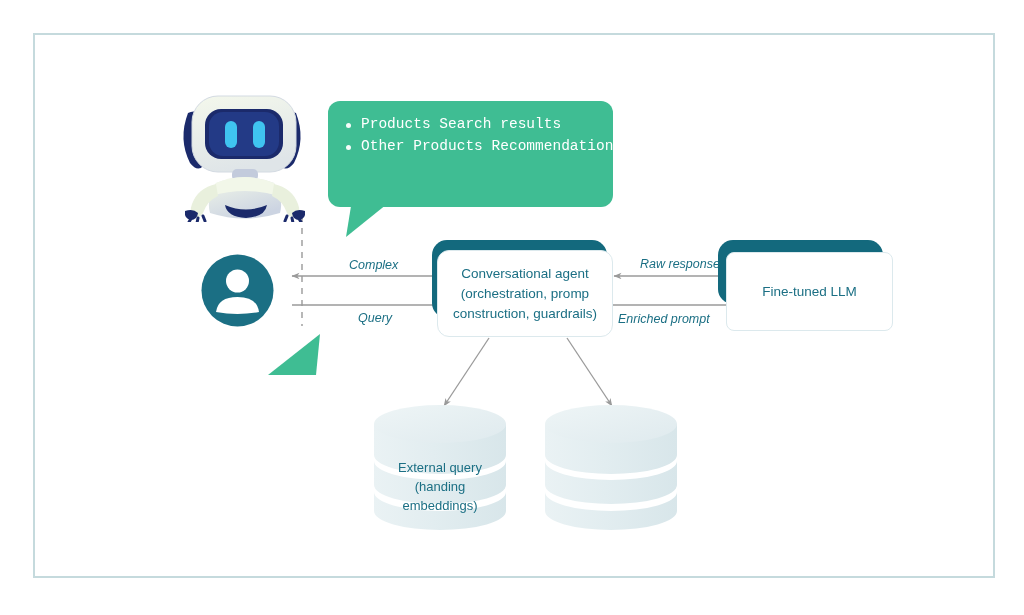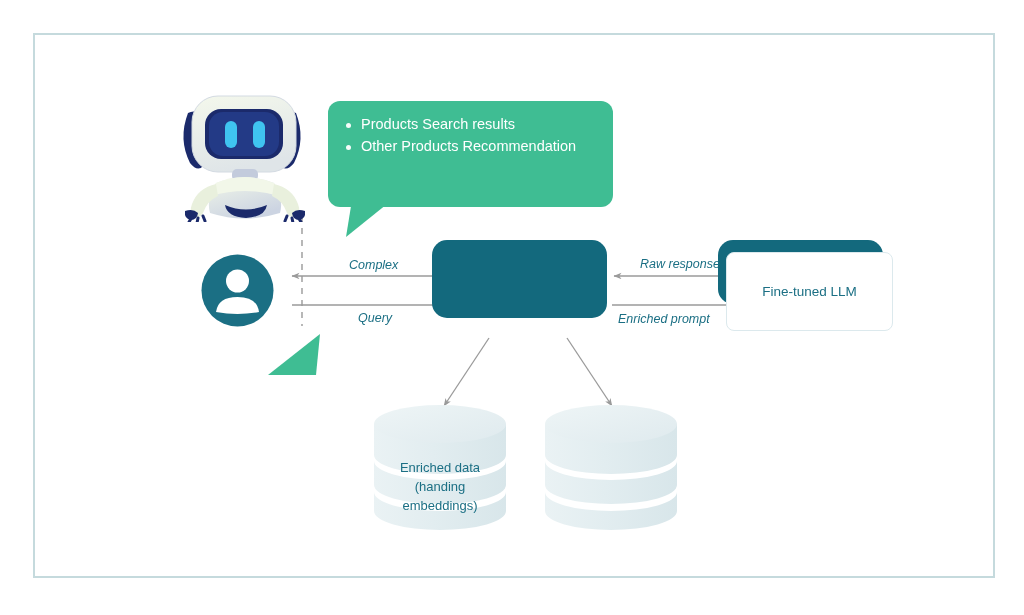--- a/index.html
+++ b/index.html
@@ -66,20 +66,21 @@
     border-radius: 50%;
     background: #ffffff;
     opacity: 0.95;
   }
   #bubble-top {
     left: 328px;
     top: 101px;
     width: 285px;
     height: 106px;
     padding: 13px 16px 0 16px;
+    font-family: Liberation Mono, monospace;
   }
   #bubble-bottom {
     left: 135px;
     top: 368px;
     width: 194px;
     height: 90px;
     padding: 15px 16px 0 20px;
   }
 
   
@@ -266,33 +267,40 @@
 
   <div class="bubble" id="bubble-top" style="background:#3fbd93">
     <ul>
       <li>Products Search results</li>
       <li>Other Products Recommendation</li>
     </ul>
   </div>
 
 
   <div class="proc-shadow" id="agent-shadow"></div>
+  <div class="proc-box" id="agent-box">
+    <span>
+      <span>Conversational agent</span><br>
+      <span>(orchestration, promp</span><br>
+      <span>construction, guardrails)</span>
+    </span>
+  </div>
 
   <div class="proc-shadow" id="llm-shadow"></div>
   <div class="proc-box" id="llm-box">
     <span>Fine-tuned LLM</span>
   </div>
 
   <div class="arrow-label" id="label-response">Complex</div>
   <div class="arrow-label" id="label-query">Query</div>
   <div class="arrow-label" id="label-raw-response">Raw response</div>
   <div class="arrow-label" id="label-enriched-prompt">Enriched prompt</div>
 
   <div class="cylinder" id="cyl-external">
     <div class="cyl-label">
-      <span>Enriched data</span><br>
+      <span>External query</span><br>
       <span>(handing</span><br>
       <span>embeddings)</span>
     </div>
   </div>
 
 
 </div>
 
 </body></html>

